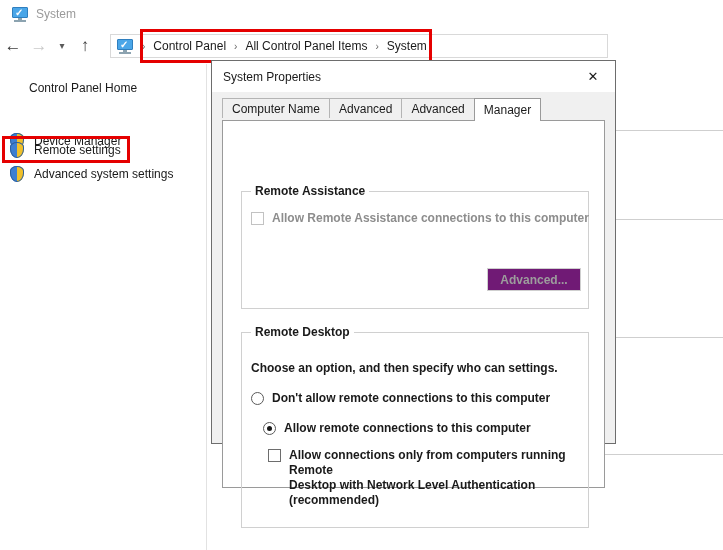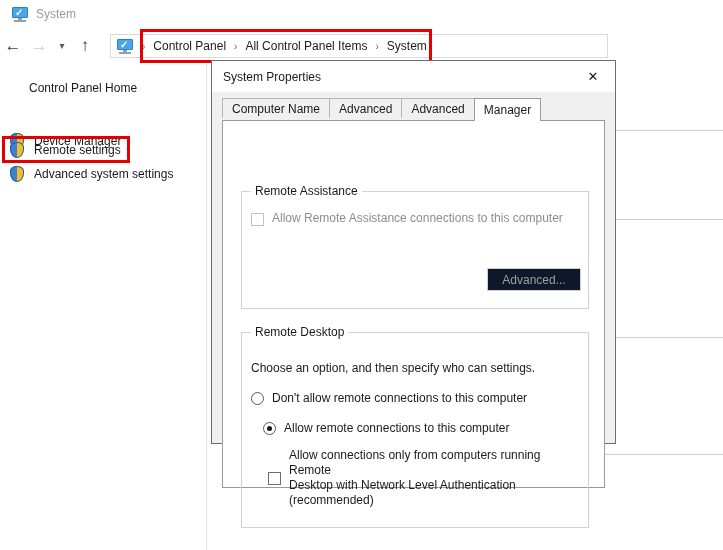--- a/index.html
+++ b/index.html
@@ -270,20 +270,21 @@
     z-index: 3;
   }
   #tab-page {
     position: absolute;
     left: 10px; top: 59px;
     width: 383px; height: 368px;
     background: #ffffff;
     border: 1px solid #9a9a9a;
     box-sizing: border-box;
     z-index: 2;
+    font-weight: bold;
   }
 
   
   .groupbox {
     position: absolute;
     border: 1px solid #d0d0d0;
     box-sizing: border-box;
   }
   .groupbox-title {
     position: absolute;
@@ -295,21 +296,21 @@
     color: #1a1a1a;
     white-space: nowrap;
   }
   #group-remote-assistance { left: 18px; top: 70px; width: 348px; height: 118px; }
   #group-remote-desktop { left: 18px; top: 211px; width: 348px; height: 196px; }
 
   
   .cb-row {
     position: absolute;
     display: flex;
-    align-items: center;
+    align-items: flex-start;
   }
   .checkbox {
     width: 13px; height: 13px;
     border: 1px solid #6d6d6d;
     background: #ffffff;
     box-sizing: border-box;
     flex: none;
     margin-top: 1px;
   }
   .checkbox.disabled { border-color: #c2c2c2; background: #ffffff; }
@@ -360,21 +361,21 @@
     display: flex;
     align-items: center;
     justify-content: center;
     cursor: pointer;
     font-family: "Liberation Sans", sans-serif;
     white-space: nowrap;
   }
   .btn.disabled {
     color: #9d9d9d;
     border-color: #cfcfcf;
-    background: #0f172a;
+    background: #701a75;
     cursor: default;
   }
 
   #static-choose {
     position: absolute;
     left: 28px; top: 240px;
     font-size: 12px;
     color: #1a1a1a;
   }
   #btn-advanced { left: 264px; top: 147px; width: 94px; }

